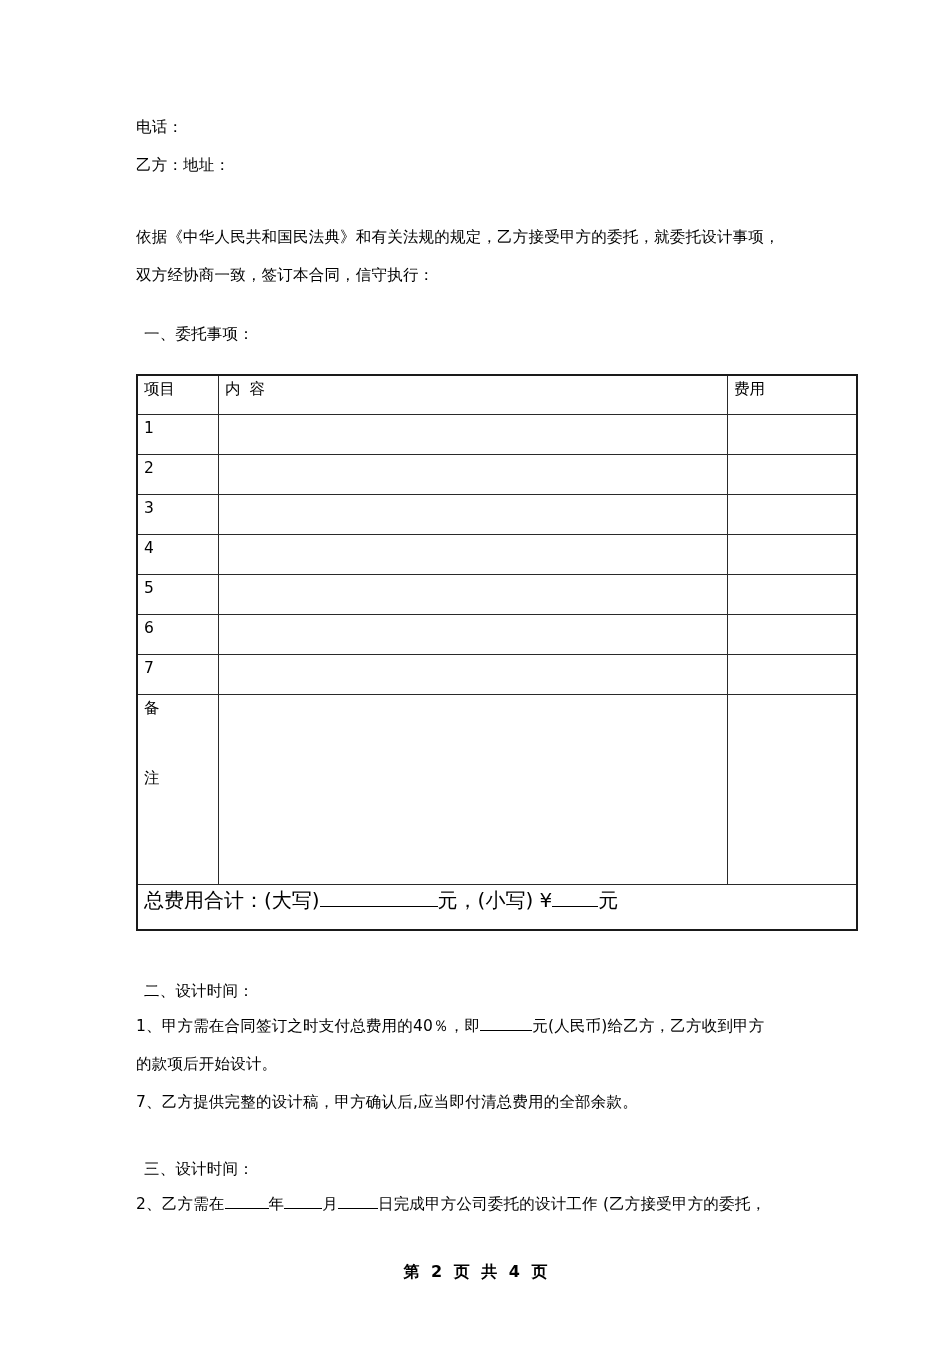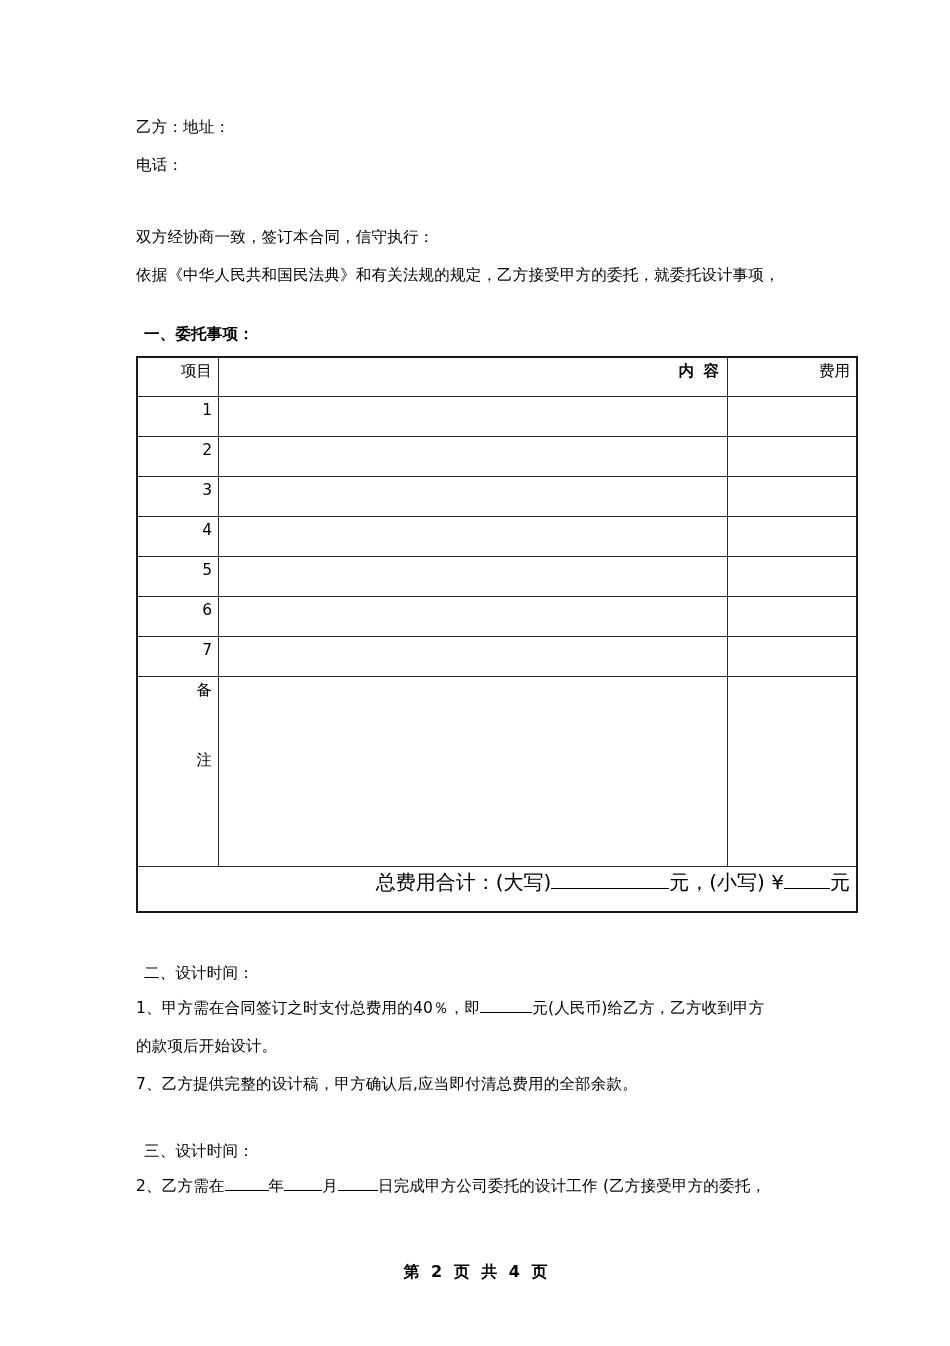--- a/index.html
+++ b/index.html
@@ -35,29 +35,28 @@
   .spacer-2 { height: 34px; }
   .spacer-3 { height: 24px; }
   .spacer-4 { height: 44px; }
   .spacer-5 { height: 32px; }
   .section-title {
     font-size: 15.5px;
     line-height: 32px;
     padding-left: 8px;
     letter-spacing: 0.2px;
   }
-  .section-title.bold { font-weight: bold; }
+  .section-title.bold { font-weight: normal; }
 
   table.items {
     border-collapse: collapse;
     width: 680px;
     table-layout: fixed;
-    margin-top: 6px;
+    margin-top: 24px;
     border: 2px solid #1a1a1a;
-    text-align: right;
   }
   table.items td {
     border: 1px solid #2a2a2a;
     padding: 2px 6px;
     font-size: 15.5px;
     vertical-align: top;
     line-height: 22px;
   }
   .col-item { width: 68px; }
   .col-content { width: 496px; }
@@ -68,21 +67,21 @@
   tr.remark td { height: 185px; }
   tr.total td { height: 40px; vertical-align: top; }
 
   .remark-label {
     line-height: 22px;
     padding-top: 48px;
   }
   .remark-label span { display: block; }
   .remark-label span.gap { margin-top: 48px; }
 
-  .content-head { letter-spacing: 2px; font-weight: bold; }
+  .content-head { letter-spacing: 2px; }
 
   .total-text {
     white-space: nowrap;
     font-size: 20px;
     padding-top: 2px;
   }
 
   .blank {
     display: inline-block;
     border-bottom: 1.5px solid #000;
@@ -109,27 +108,27 @@
 </style>
 </head>
 <body>
 
 <div class="page">
 
   <div class="content">
 
     <div class="spacer-1"></div>
 
+    <div class="para">电话：</div>
     <div class="para">乙方：地址：</div>
-    <div class="para">电话：</div>
 
     <div class="spacer-2"></div>
 
+    <div class="para">依据《中华人民共和国民法典》和有关法规的规定，乙方接受甲方的委托，就委托设计事项，</div>
     <div class="para">双方经协商一致，签订本合同，信守执行：</div>
-    <div class="para">依据《中华人民共和国民法典》和有关法规的规定，乙方接受甲方的委托，就委托设计事项，</div>
 
     <div class="spacer-3"></div>
 
     <div class="section-title bold">一、委托事项：</div>
 
     <table class="items">
       <tbody>
         <tr class="head">
           <td class="col-item">项目</td>
           <td class="col-content content-head">内 容</td>

